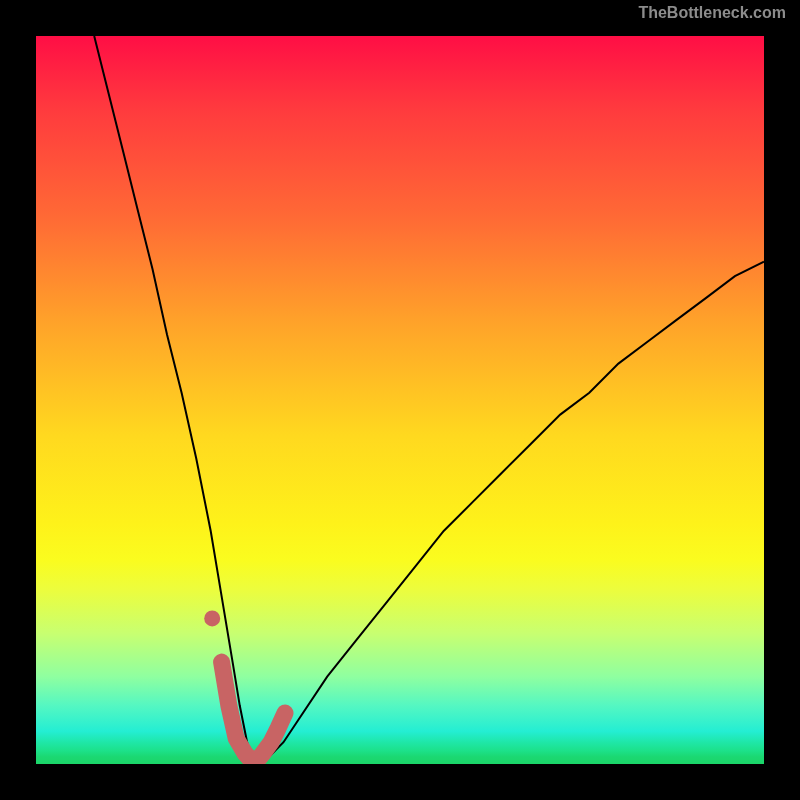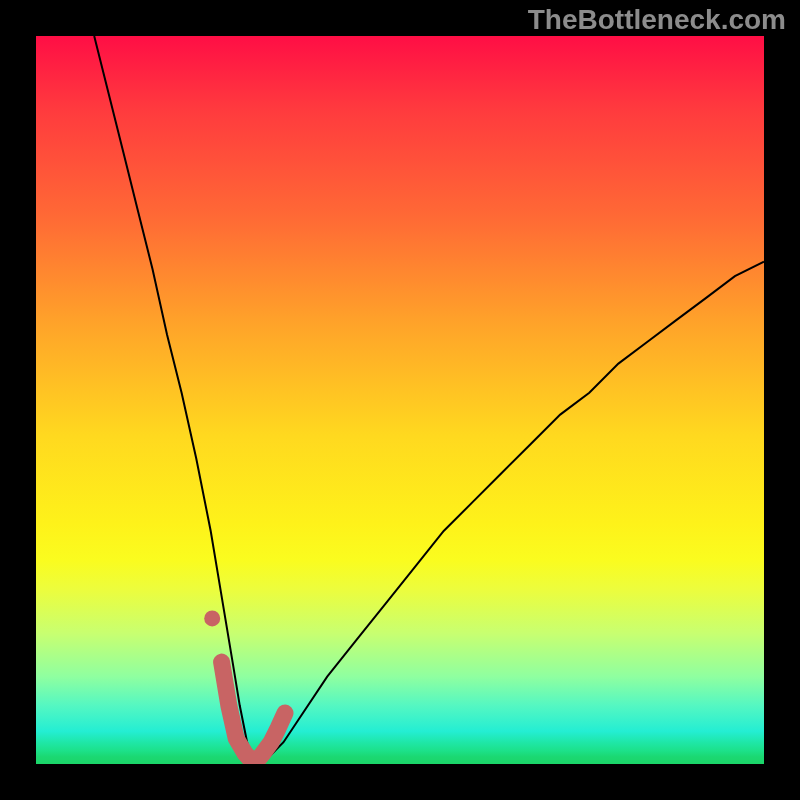--- a/index.html
+++ b/index.html
@@ -56,21 +56,21 @@
     left: 0;
     width: 728px;
     height: 728px;
   }
   .watermark {
     position: absolute;
     top: 4px;
     right: 14px;
     font-family: Arial, Helvetica, sans-serif;
     font-weight: bold;
-    font-size: 28px;
+    font-size: 16px;
     color: #8c8c8c;
   }
 </style>
 </head>
 <body>
 
 <div class="frame">
   <div class="plot">
 
     <svg class="curve-svg" viewBox="0 0 728 728">

